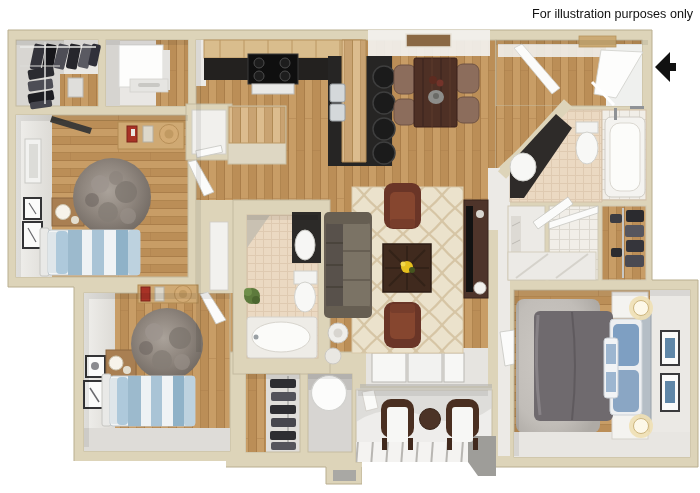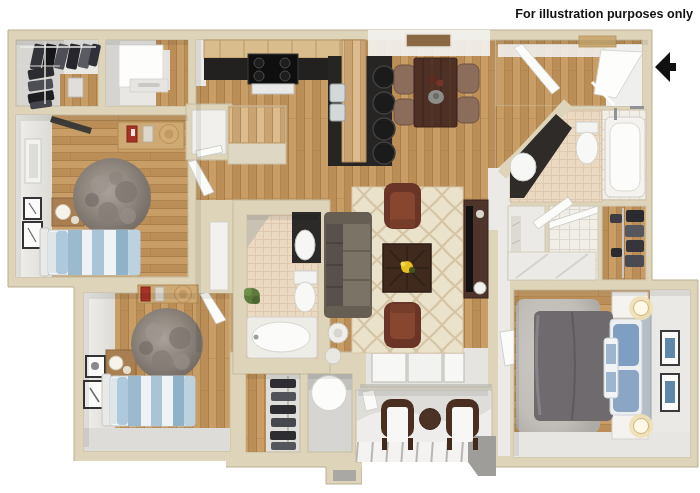--- a/index.html
+++ b/index.html
@@ -1,16 +1,16 @@
 <!DOCTYPE html>
 <html><head>
 <meta charset="utf-8">
 <style>
 html,body{margin:0;padding:0;background:#ffffff;}
-#stage{position:relative;width:700px;height:493px;background:#ffffff;font-family:"Liberation Sans",sans-serif;overflow:hidden;font-weight:bold;}
+#stage{position:relative;width:700px;height:493px;background:#ffffff;font-family:"Liberation Sans",sans-serif;overflow:hidden;}
 </style>
 </head>
 <body>
 <div id="stage">
 <svg width="700" height="493" viewBox="0 0 700 493">
 <defs>
 <pattern id="wv" width="16" height="80" patternUnits="userSpaceOnUse">
   <rect width="16" height="80" fill="#c2965f"></rect>
   <rect x="0" width="8" height="80" fill="#c89d66"></rect>
   <rect x="8" width="8" height="80" fill="#bb8e57"></rect>

